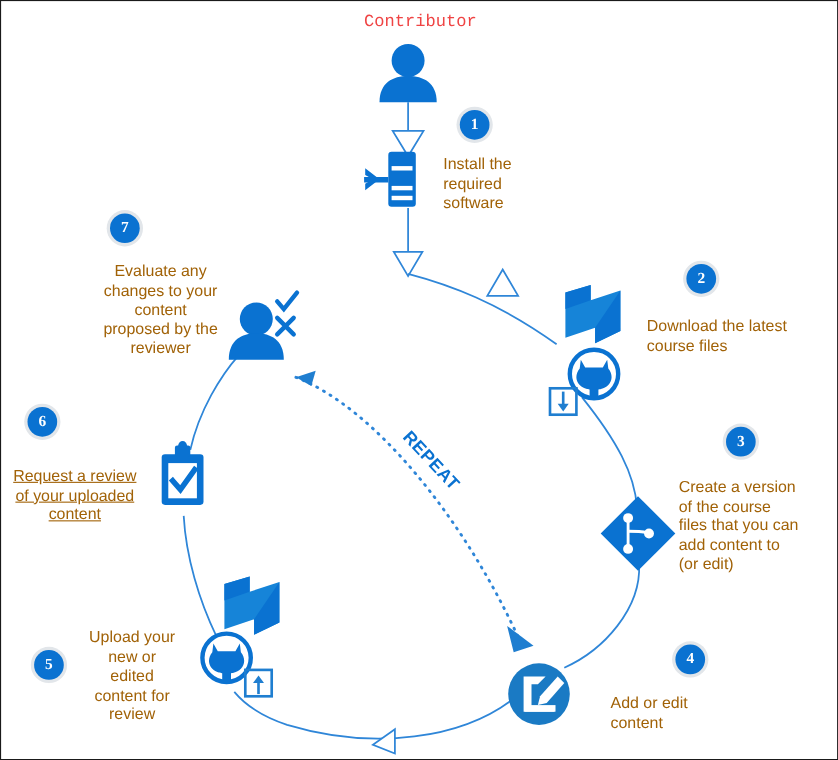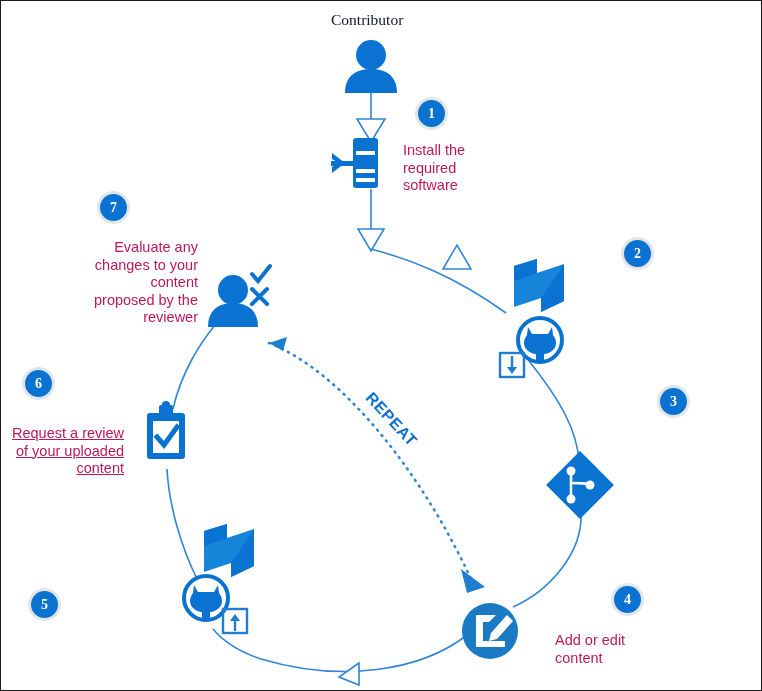--- a/index.html
+++ b/index.html
@@ -19,33 +19,33 @@
   }
   #flow-svg {
     position: absolute;
     left: 0;
     top: 0;
     width: 762px;
     height: 691px;
   }
   .label {
     position: absolute;
-    color: #be185d;
+    color: #a16207;
     font-size: 14.5px;
     line-height: 17.5px;
     font-family: "Liberation Sans", sans-serif;
     white-space: pre-line;
   }
   .label.right { text-align: left; }
-  .label.left  { text-align: right; }
+  .label.left  { text-align: center; }
   .title-label {
     position: absolute;
-    color: #0f172a;
+    color: #ef4444;
     font-size: 15.5px;
-    font-family: Liberation Serif, serif;
+    font-family: Liberation Mono, monospace;
   }
   .badge {
     position: absolute;
     width: 27px;
     height: 27px;
     border-radius: 50%;
     background: #0a72d1;
     color: #ffffff;
     font-size: 14px;
     font-weight: bold;
@@ -186,22 +186,34 @@
   <div class="badge" style="left:623px; top:239px;">2</div>
   <div class="badge" style="left:659px; top:387px;">3</div>
   <div class="badge" style="left:613px; top:585px;">4</div>
   <div class="badge" style="left:30px; top:590px;">5</div>
   <div class="badge" style="left:24px; top:369px;">6</div>
   <div class="badge" style="left:99px; top:193px;">7</div>
 
   <div class="label right" style="left:402px; top:141px;">Install the
 required
 software</div>
+  <div class="label right" style="left:587px; top:288px;">Download the latest
+course files</div>
+  <div class="label right" style="left:616px; top:434px;">Create a version
+of the course
+files that you can
+add content to
+(or edit)</div>
   <div class="label right" style="left:554px; top:631px;">Add or edit
 content</div>
+  <div class="label left" style="left:80px; top:571px;">Upload your
+new or
+edited
+content for
+review</div>
   <div class="label left" style="left:11px; top:424px;text-decoration:underline;">Request a review
 of your uploaded
 content</div>
   <div class="label left" style="left:93px; top:238px;">Evaluate any
 changes to your
 content
 proposed by the
 reviewer</div>
 
 </div>

